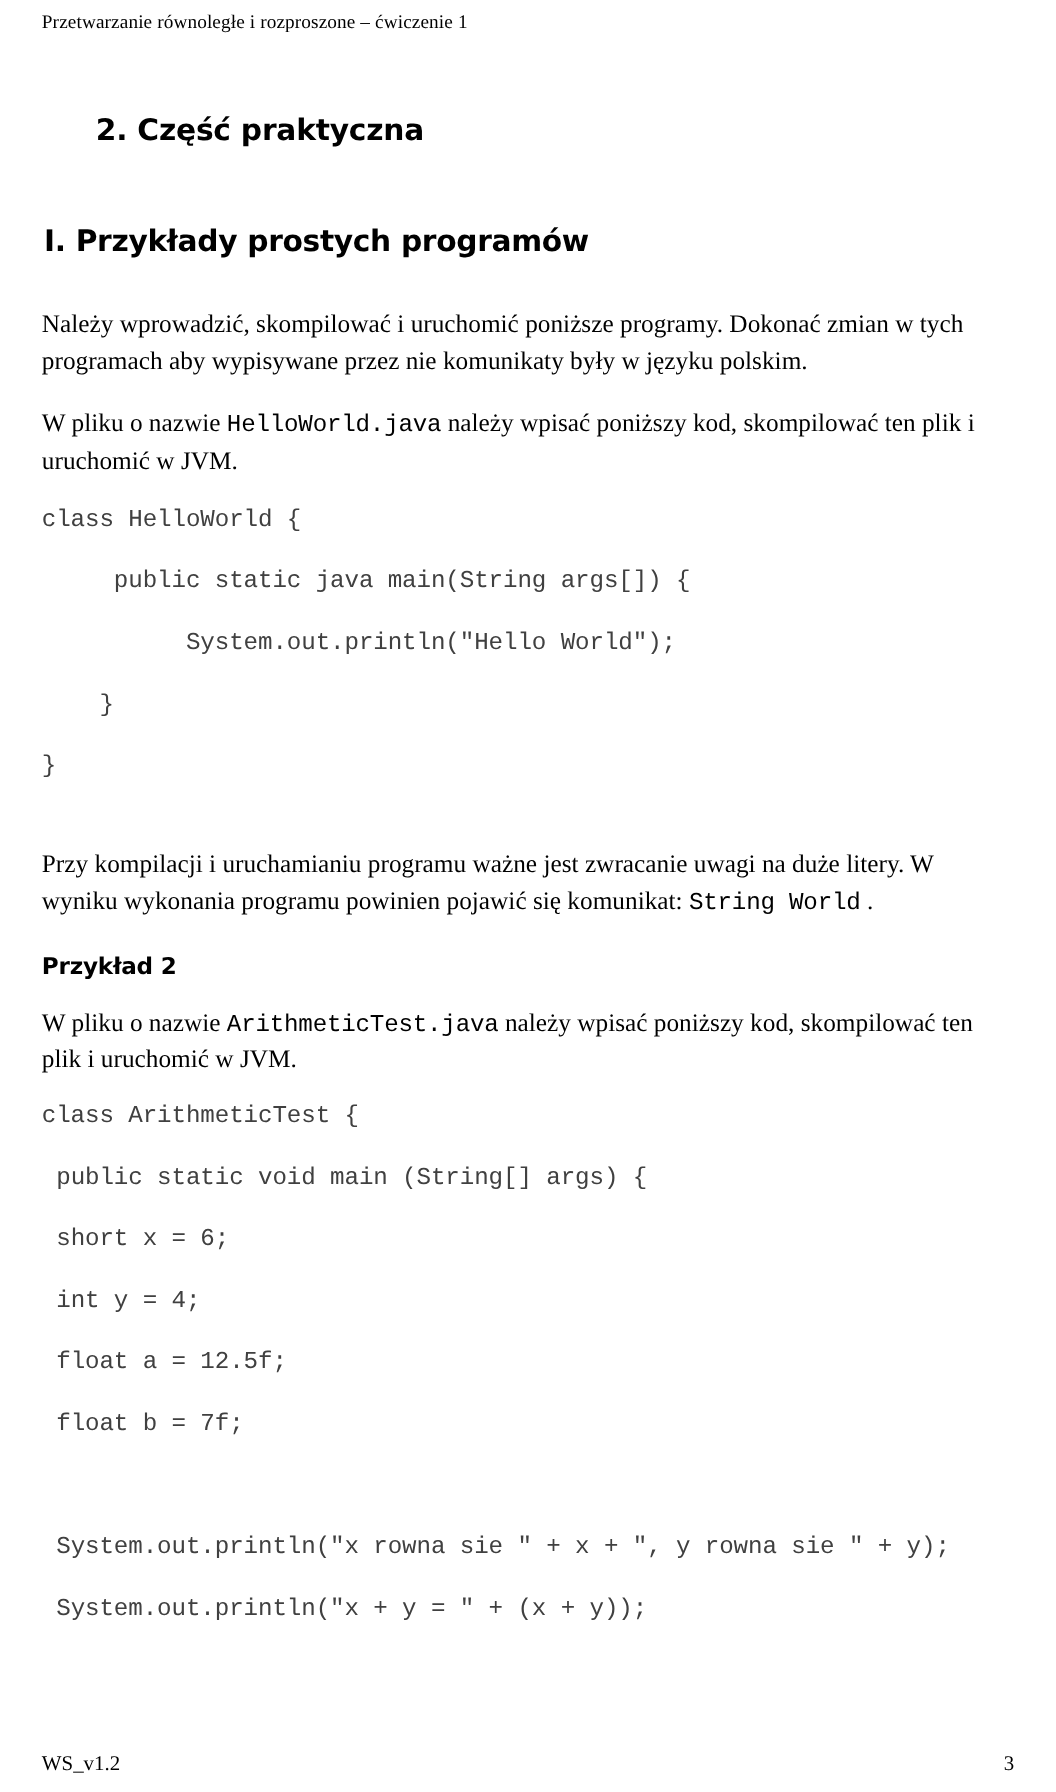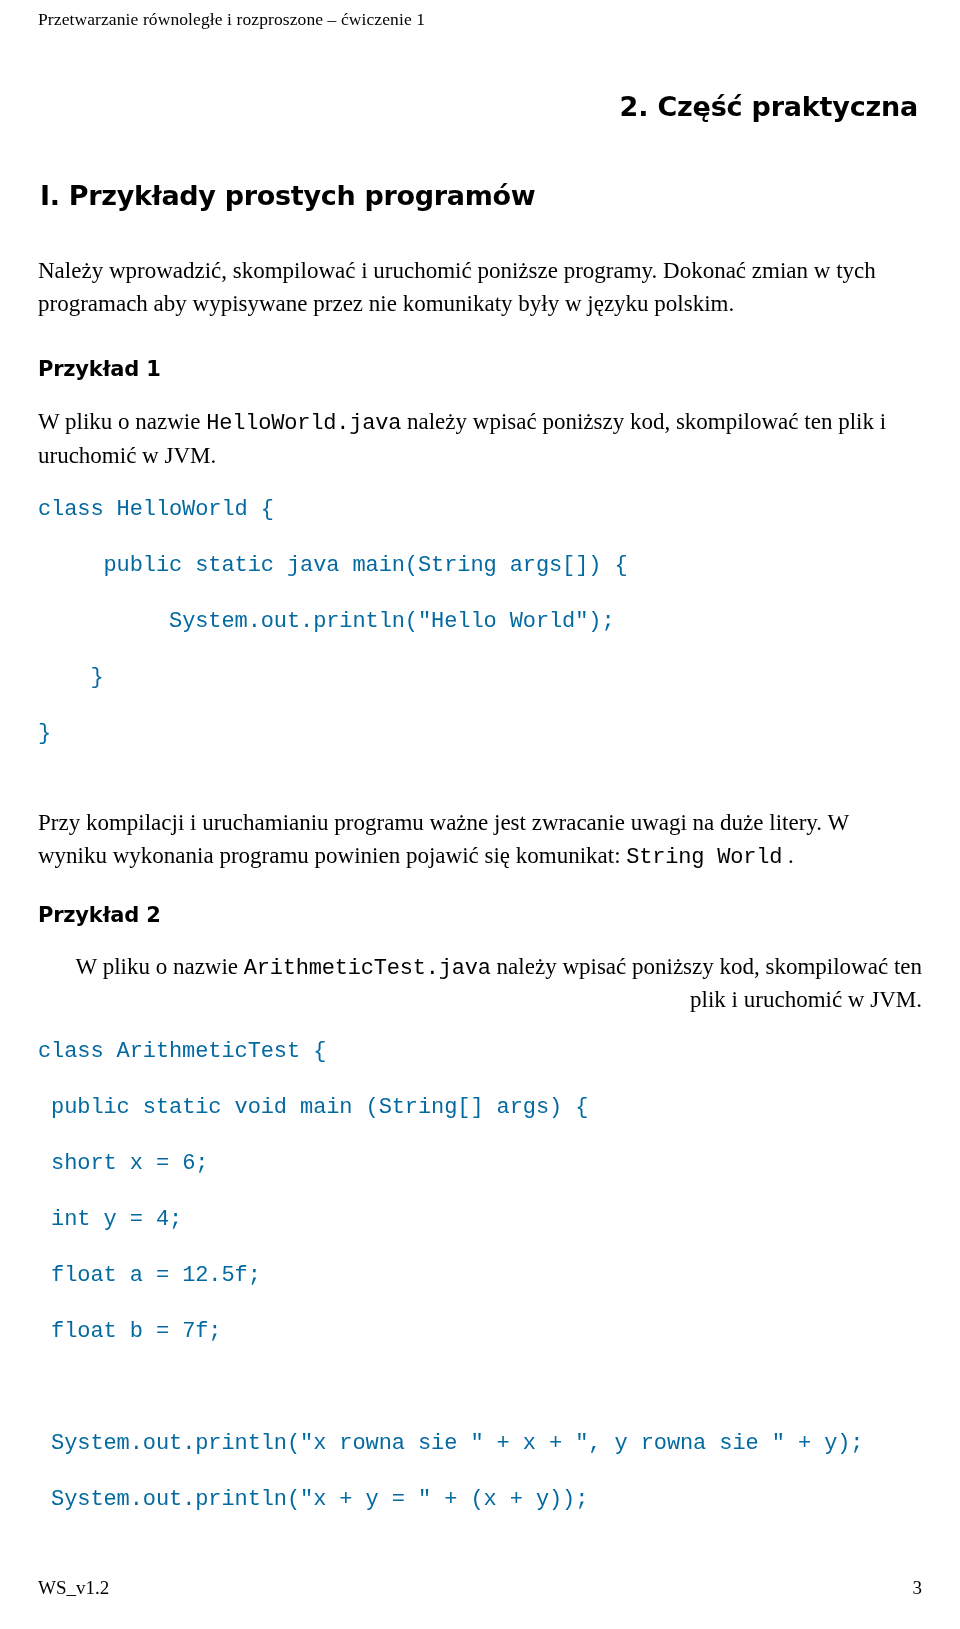--- a/index.html
+++ b/index.html
@@ -32,24 +32,23 @@
     letter-spacing: 0.1px;
     white-space: nowrap;
   }
 
   
   .h-section {
     font-family: "DejaVu Sans", "Liberation Sans", sans-serif;
     font-size: 27px;
     font-weight: bold;
     letter-spacing: -0.2px;
-    margin: 4px;
+    margin: 16px;
     padding-top: 57px;
     padding-left: 33px;
-    text-align: right;
   }
   .h-roman {
     font-family: "DejaVu Sans", "Liberation Sans", sans-serif;
     font-size: 27px;
     font-weight: bold;
     letter-spacing: -0.3px;
     margin: 0;
     padding-top: 54px;
     padding-left: 2px;
   }
@@ -74,68 +73,67 @@
     letter-spacing: -0.2px;
   }
 
   
   .code {
     font-family: "Liberation Mono", "DejaVu Sans Mono", monospace;
     font-size: 22px;
     line-height: 1.0;
     white-space: pre-wrap;
     margin: 0;
-    color: #0369a1;
+    color: #404040;
     letter-spacing: -0.1px;
   }
   .code .line {
     display: block;
     min-height: 1em;
   }
 
   
   .sp-intro   { padding-top: 44px; }
   .sp-ex1h    { padding-top: 37px; }
   .sp-ex1p    { padding-top: 25px; }
   .sp-code1   { padding-top: 27px; }
   .sp-after1  { padding-top: 28px; }
   .sp-ex2h    { padding-top: 30px; }
-  .sp-ex2p    { padding-top: 24px; text-align: right; }
+  .sp-ex2p    { padding-top: 24px; }
   .sp-code2   { padding-top: 24px; }
 
   .code1 .line { margin-bottom: 34px; }
   .code2 .line { margin-bottom: 34px; font-family: Liberation Mono, monospace; }
 
   
   .footer {
     position: absolute;
     left: 38px;
     right: 38px;
-    bottom: 30px;
+    bottom: 14px;
     display: flex;
     justify-content: space-between;
     align-items: baseline;
     font-size: 19px;
     font-family: "Liberation Serif", "DejaVu Serif", serif;
   }
 </style>
 </head>
 <body>
 
 <div class="page">
 
   <div class="running-header">Przetwarzanie równoległe i rozproszone – ćwiczenie 1</div>
 
   <h1 class="h-section">2. Część praktyczna</h1>
 
   <h2 class="h-roman">I. Przykłady prostych programów</h2>
 
   <p class="para sp-intro">Należy wprowadzić, skompilować i uruchomić poniższe programy. Dokonać zmian w tych programach aby wypisywane przez nie komunikaty były w języku polskim.</p>
 
-  <h3 class="h-example sp-ex1h">Przykład 1</h3>
 
   <p class="para sp-ex1p"><span>W pliku o nazwie </span><span class="mono">HelloWorld.java</span><span> należy wpisać poniższy kod, skompilować ten plik i uruchomić w JVM.</span></p>
 
   <pre class="code code1 sp-code1"><span class="line">class HelloWorld {</span><span class="line">     public static java main(String args[]) {</span><span class="line">          System.out.println("Hello World");</span><span class="line">    }</span><span class="line">}</span></pre>
 
   <p class="para sp-after1"><span>Przy kompilacji i uruchamianiu programu ważne jest zwracanie uwagi na duże litery. W wyniku wykonania programu powinien pojawić się komunikat: </span><span class="mono">String World</span><span> .</span></p>
 
   <h3 class="h-example sp-ex2h">Przykład 2</h3>
 
   <p class="para sp-ex2p"><span>W pliku o nazwie </span><span class="mono">ArithmeticTest.java</span><span> należy wpisać poniższy kod, skompilować ten plik i uruchomić w JVM.</span></p>

